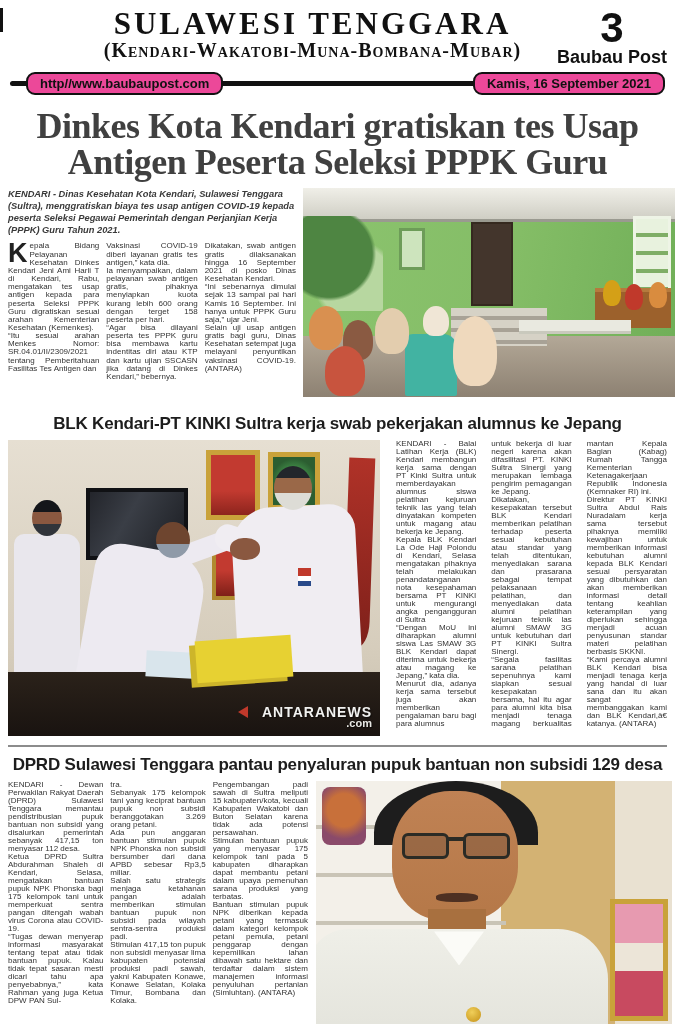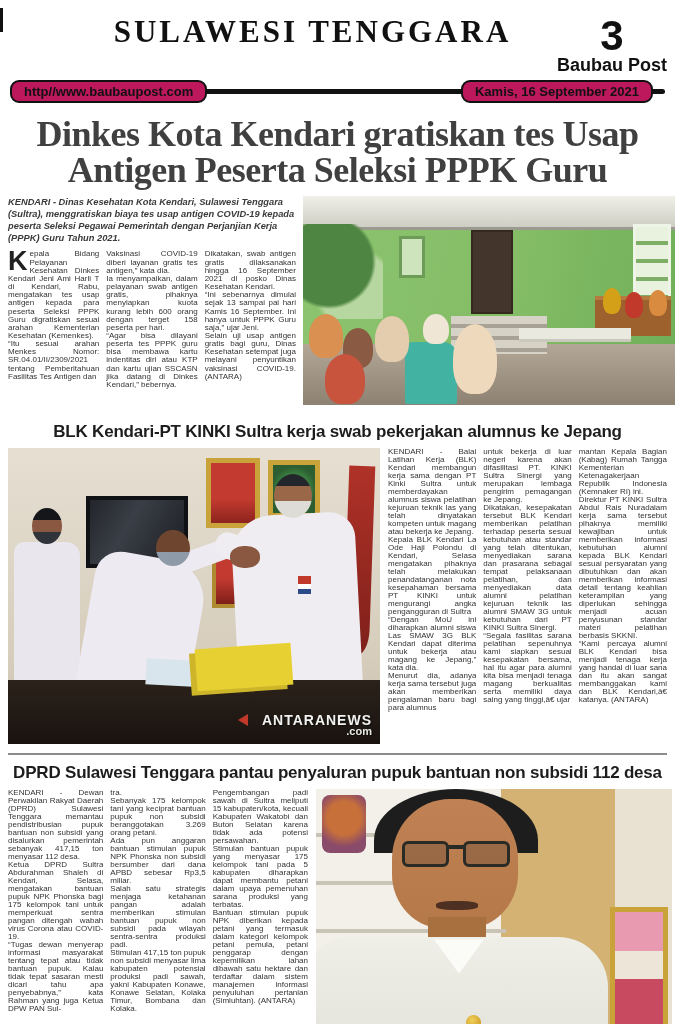--- a/index.html
+++ b/index.html
@@ -6,42 +6,42 @@
   html,body { width:675px; height:1024px; }
   body {
     font-family:"Liberation Sans", sans-serif;
     background:#ffffff; color:#2b2b2b;
     position:relative; overflow:hidden;
   }
   .page { position:relative; width:675px; height:1024px; padding:0 8px; }
 
   
   .edge-mark { position:absolute; left:0; top:8px; width:3px; height:24px; background:#111; }
-  .masthead { display:flex; align-items:flex-start; padding-top:16px; }
+  .masthead { display:flex; align-items:flex-start; padding-top:8px; }
   .mast-center { flex:1; text-align:center; padding-left:60px; }
   .region-title {
     font-family:"Liberation Serif", serif; font-weight:bold;
     font-size:31px; letter-spacing:3px; color:#111; line-height:1.0;
   }
   .region-subtitle {
     font-family:"Liberation Serif", serif; font-weight:bold;
     font-variant:small-caps; font-size:20px; letter-spacing:1px; color:#111; line-height:1.15;
   }
   .mast-right { width:110px; text-align:center; padding-top:2px; }
   .page-number { font-size:42px; font-weight:bold; line-height:0.85; color:#111; }
   .paper-name { font-size:18px; font-weight:bold; color:#111; margin-top:1px; }
 
   .dateline-bar { position:relative; height:26px; margin-top:4px; }
   .bar-line { position:absolute; left:2px; right:2px; top:9px; height:5px; background:#111; border-radius:3px; }
   .pill {
-    position:absolute; top:0; background:#be185d; border:2.5px solid #111;
-    border-radius:9px; padding:2px 12px; font-weight:bold; font-size:13px; color:#111; white-space:nowrap;
+    position:absolute; top:0; background:#ec4899; border:2.5px solid #111;
+    border-radius:9px; padding:2px 12px; font-weight:bold; font-size:13px; color:#111; white-space:nowrap;margin-left:16px;
   }
   .pill.url { left:2px; }
-  .pill.date { right:14px; }
+  .pill.date { right:2px; }
 
   
   .headline-serif {
     font-family:"Liberation Serif", serif; font-weight:bold; color:#404040;
     font-size:36px; line-height:1.02; text-align:center; margin-top:10px; letter-spacing:-0.5px;
   }
   .a1-body { display:flex; gap:7px; margin-top:7px; }
   .a1-left { width:288px; flex:none; }
   .lead {
     font-size:9.3px; font-weight:bold; font-style:italic; line-height:1.3;
@@ -126,35 +126,36 @@
   .p3-collar { left:118px; top:150px; width:50px; height:34px; background:#fbfbf7; clip-path:polygon(0 0,50% 100%,100% 0); }
   .p3-pin { left:150px; top:226px; width:15px; height:15px; background:radial-gradient(circle at 40% 35%, #f0cf5a, #c49016); border-radius:50%; }
 
   
   .headline-sans {
     font-weight:bold; font-size:17px; color:#1d1d1d; text-align:center;
     margin-top:8px; margin-bottom:6px; letter-spacing:-0.2px;
   }
   .a2-body { display:flex; gap:8px; }
   .a2-cols { flex:1; display:flex; gap:7px; }
-  .a2-cols .bcol { height:288px; }
+  .a2-cols .bcol { height:288px;margin-left:8px; }
   .section-rule { height:2px; background:#8c8c8c; margin:9px 0 2px; }
   .a3-body { display:flex; gap:8px; }
   .a3-cols { width:300px; flex:none; display:flex; gap:7px; }
   .a3-cols .bcol { height:262px; }
 </style>
 </head>
 <body>
 
 <div class="page">
   <div class="edge-mark"></div>
 
   <div class="masthead">
     <div class="mast-center">
       <div class="region-title">SULAWESI TENGGARA</div>
+      <div class="region-subtitle">(Kendari-Wakatobi-Muna-Bombana-Mubar)</div>
     </div>
     <div class="mast-right">
       <div class="page-number">3</div>
       <div class="paper-name">Baubau Post</div>
     </div>
   </div>
 
   <div class="dateline-bar">
     <div class="bar-line"></div>
     <div class="pill url">http//www.baubaupost.com</div>
@@ -242,21 +243,21 @@
 Dikatakan, kesepakatan tersebut BLK Kendari memberikan pelatihan terhadap peserta sesuai kebutuhan atau standar yang telah ditentukan, menyediakan sarana dan prasarana sebagai tempat pelaksanaan pelatihan, dan menyediakan data alumni pelatihan kejuruan teknik las alumni SMAW 3G untuk kebutuhan dari PT KINKI Sultra Sinergi.
 “Segala fasilitas sarana pelatihan sepenuhnya kami siapkan sesuai kesepakatan bersama, hal itu agar para alumni kita bisa menjadi tenaga magang berkualitas serta memiliki daya saing yang tinggi,â€ ujar</div>
       <div class="bcol">mantan Kepala Bagian (Kabag) Rumah Tangga Kementerian Ketenagakerjaan Republik Indonesia (Kemnaker RI) ini.
 Direktur PT KINKI Sultra Abdul Rais Nuradalam kerja sama tersebut pihaknya memiliki kewajiban untuk memberikan informasi kebutuhan alumni kepada BLK Kendari sesuai persyaratan yang dibutuhkan dan akan memberikan informasi detail tentang keahlian keterampilan yang diperlukan sehingga menjadi acuan penyusunan standar materi pelatihan berbasis SKKNI.
 “Kami percaya alumni BLK Kendari bisa menjadi tenaga kerja yang handal di luar sana dan itu akan sangat membanggakan kami dan BLK Kendari,â€ katanya. (ANTARA)</div>
     </div>
   </div>
 
   <div class="section-rule"></div>
 
-  <div class="headline-sans">DPRD Sulawesi Tenggara pantau penyaluran pupuk bantuan non subsidi 112 desa</div>
+  <div class="headline-sans">DPRD Sulawesi Tenggara pantau penyaluran pupuk bantuan non subsidi 129 desa</div>
 
   <div class="a3-body">
     <div class="a3-cols">
       <div class="bcol">KENDARI - Dewan Perwakilan Rakyat Daerah (DPRD) Sulawesi Tenggara memantau pendistribusian pupuk bantuan non subsidi yang disalurkan pemerintah sebanyak 417,15 ton menyasar 112 desa.
 Ketua DPRD Sultra Abdurahman Shaleh di Kendari, Selasa, mengatakan bantuan pupuk NPK Phonska bagi 175 kelompok tani untuk memperkuat sentra pangan ditengah wabah virus Corona atau COVID-19.
 “Tugas dewan menyerap informasi masyarakat tentang tepat atau tidak bantuan pupuk. Kalau tidak tepat sasaran mesti dicari tahu apa penyebabnya,” kata Rahman yang juga Ketua DPW PAN Sul-</div>
       <div class="bcol">tra.
 Sebanyak 175 kelompok tani yang keciprat bantuan pupuk non subsidi beranggotakan 3.269 orang petani.
 Ada pun anggaran bantuan stimulan pupuk NPK Phonska non subsidi bersumber dari dana APBD sebesar Rp3,5 miliar.
 Salah satu strategis menjaga ketahanan pangan adalah memberikan stimulan bantuan pupuk non subsidi pada wilayah sentra-sentra produksi padi.

